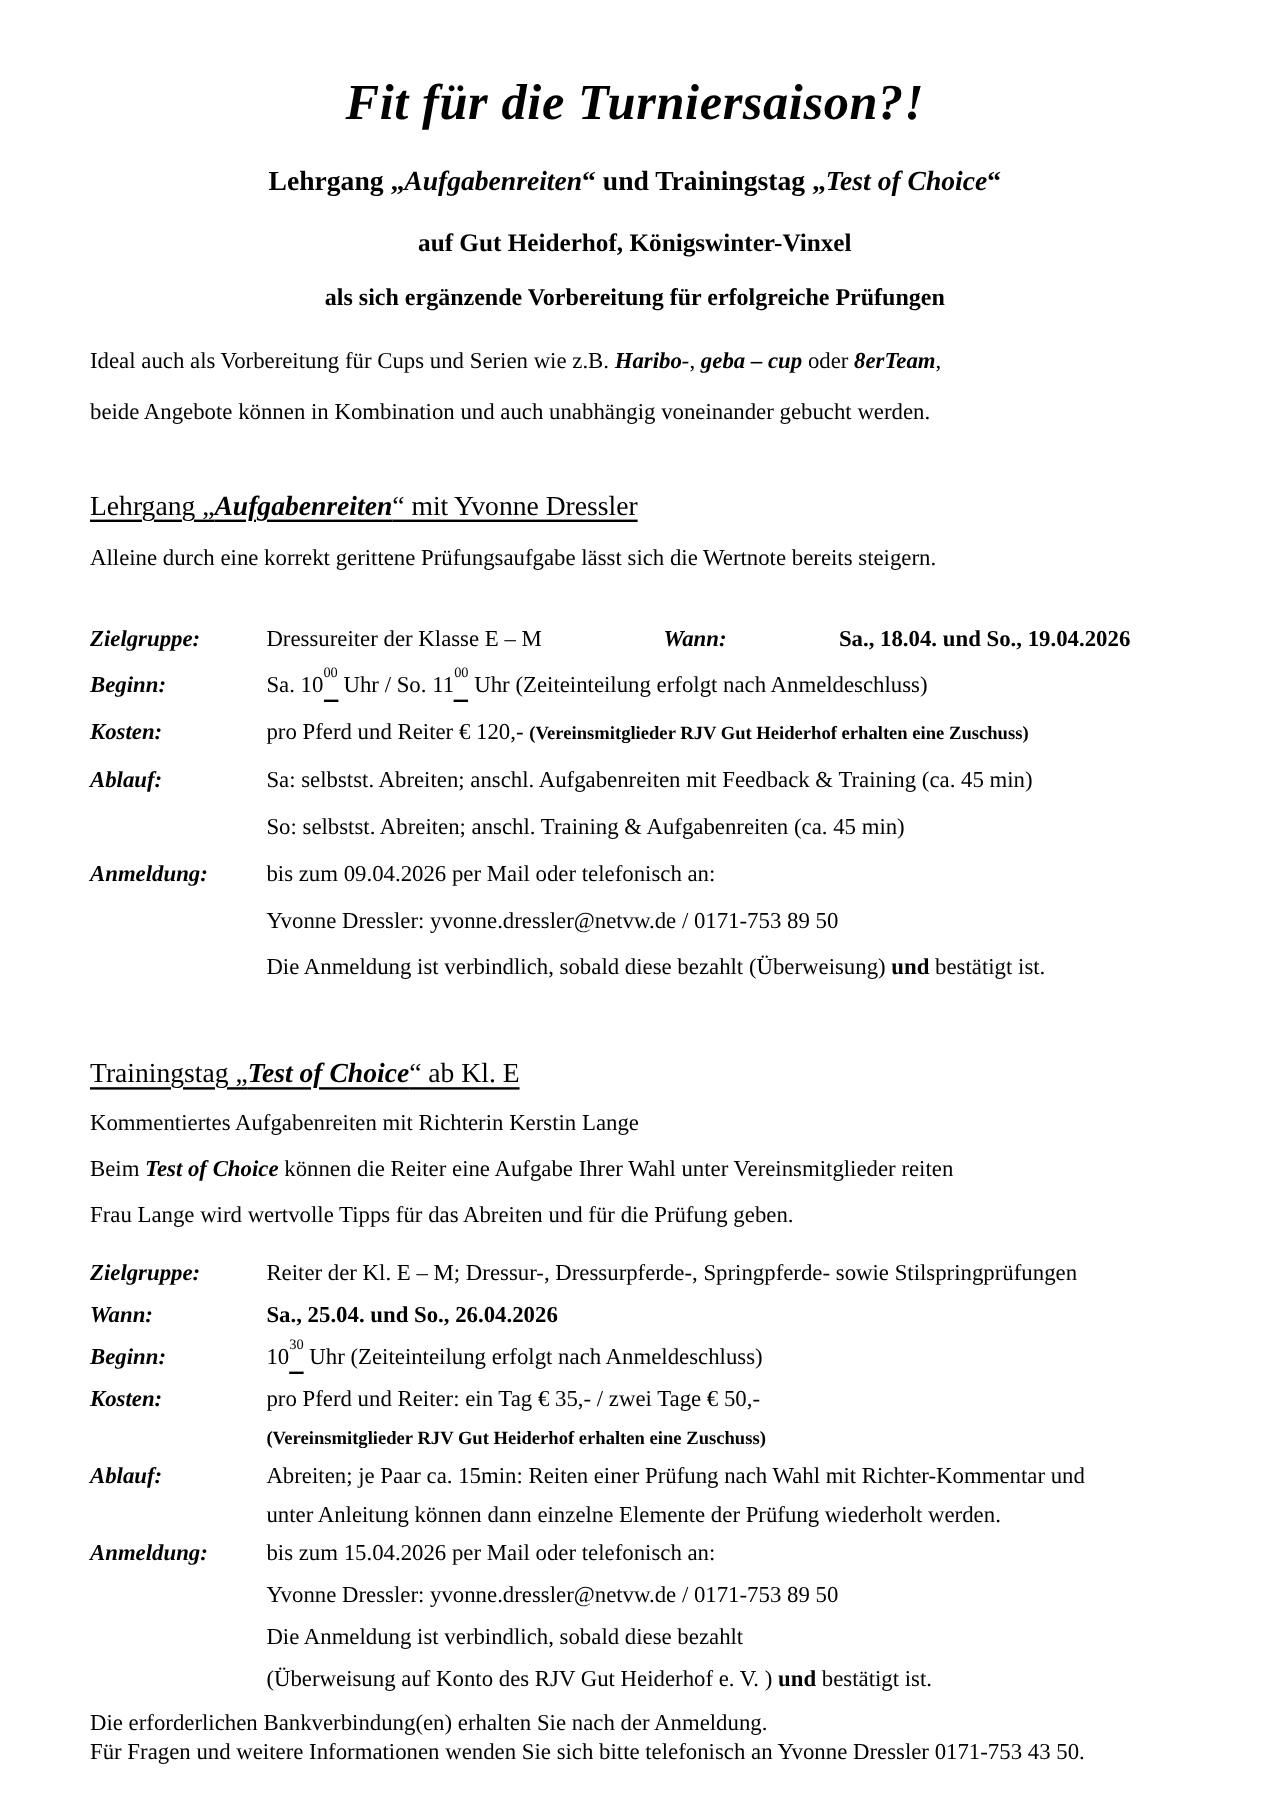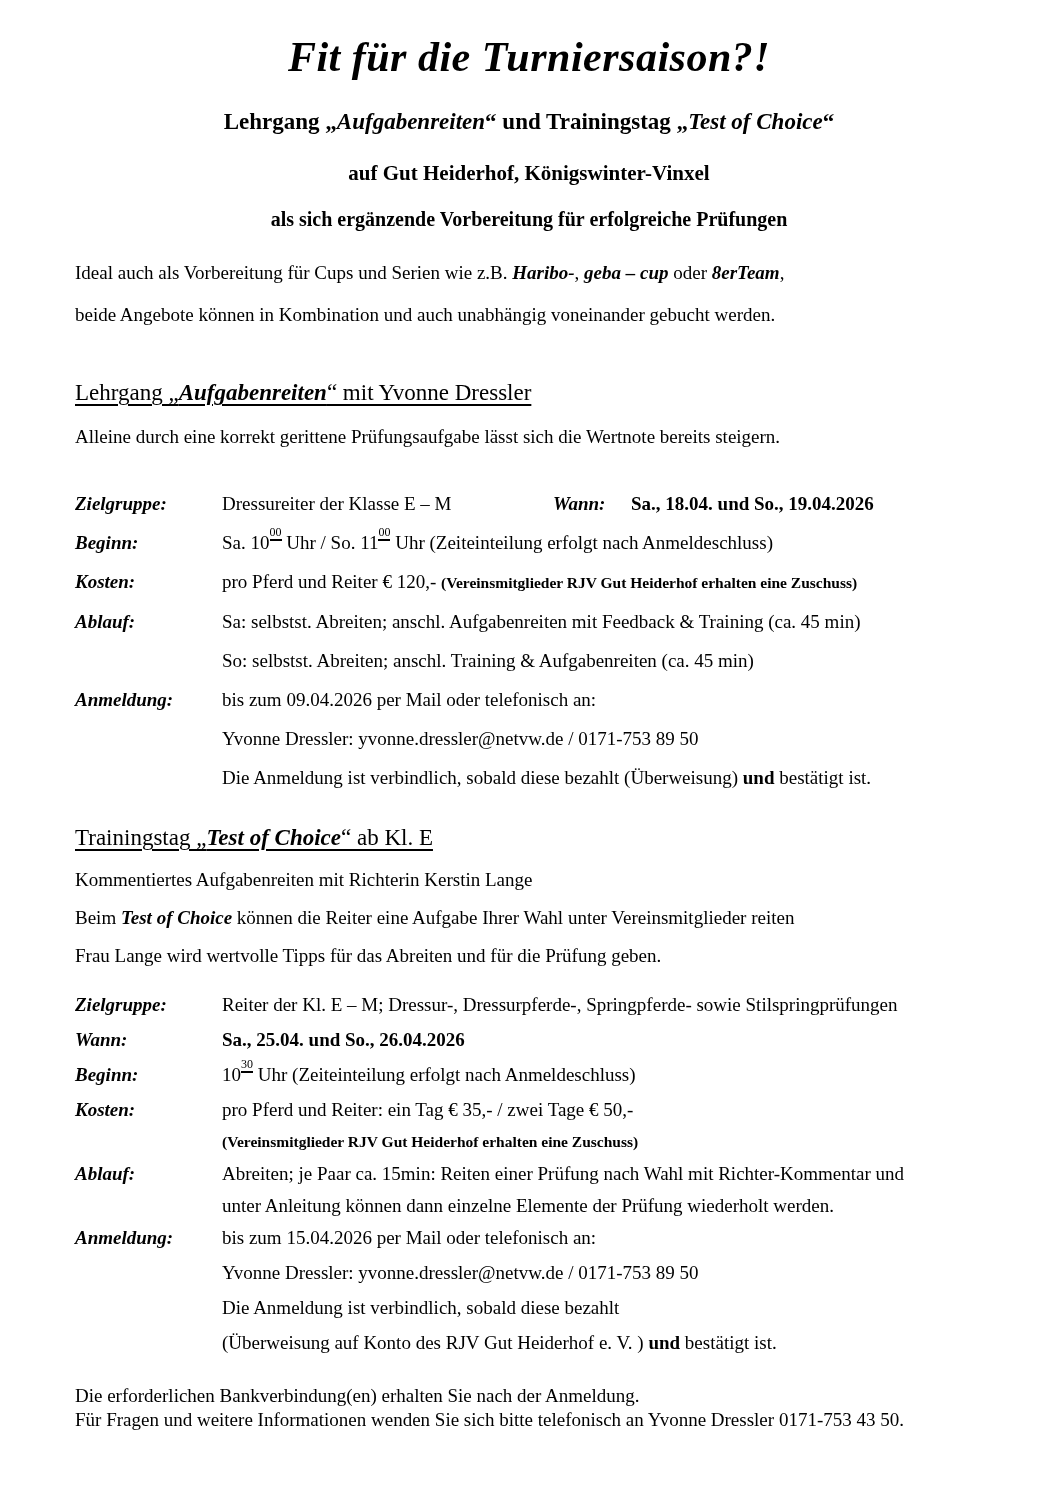--- a/index.html
+++ b/index.html
@@ -4,21 +4,21 @@
 <style>
   html,body{margin:0;padding:0;background:#fff;}
   body{
     width:1058px;height:1497px;
     color:#000;
     font-family:"Liberation Serif","DejaVu Serif",serif;
     font-size:19px;
     -webkit-font-smoothing:antialiased;
   }
   .page{width:1058px;height:1497px;overflow:hidden;background:#fff;}
-  .header{text-align:center;padding-top:32px;}
+  .header{text-align:center;padding-top:32px;margin-top:29px;}
   .title{
     font-size:42px;font-weight:bold;font-style:italic;
     line-height:1.2;letter-spacing:0.5px;
   }
   .subtitle{font-size:23px;font-weight:bold;margin-top:26px;line-height:1.2;}
   .subtitle .bi{font-style:italic;}
   .location{font-size:21px;font-weight:bold;margin-top:25px;}
   .tagline{font-size:20px;font-weight:bold;margin-top:22px;}
   .content{margin:0 48px 0 75px;}
   .intro{margin-top:21px;line-height:42px;}
@@ -31,31 +31,31 @@
   .sec-heading .bi{font-weight:bold;font-style:italic;}
   .desc{margin-top:12px;line-height:38px;}
   .rows1{margin-top:28px;}
   .rows1 .line{display:flex;line-height:39px;}
   .rows2 .line{display:flex;line-height:35px;}
   .line .lbl{width:147px;flex:none;font-weight:bold;font-style:italic;}
   .line .spacer{width:147px;flex:none;}
   .line .val{flex:1;}
   .line .val1{width:331px;flex:none;}
   .line .lbl2{width:78px;flex:none;font-weight:bold;font-style:italic;}
-  .line .val2{flex:1;}
+  .line .val2{flex:1;text-align:center;}
   .tight{line-height:29px !important;}
   .note{font-size:15.5px;font-weight:bold;}
   sup.u{
     font-size:12px;line-height:0;position:relative;top:-0.45em;
-    border-bottom:2px solid #000;padding-bottom:0px;
+    border-bottom:2px solid #000;padding-bottom:16px;
   }
   .heading2-wrap{margin-top:20px;}
   .intro2{margin-top:10px;line-height:38px;}
   .rows2{margin-top:12px;}
-  .footer{margin-top:24px;line-height:24px;font-size:19px;}
+  .footer{margin-top:8px;line-height:24px;font-size:19px;}
 </style>
 </head>
 <body>
 
 <div class="page">
 
   <div class="header">
     <div class="title">Fit für die Turniersaison?!</div>
     <div class="subtitle"><span>Lehrgang „</span><span class="bi">Aufgabenreiten</span><span>“ und Trainingstag „</span><span class="bi">Test of Choice</span><span>“</span></div>
     <div class="location">auf Gut Heiderhof, Königswinter-Vinxel</div>
@@ -107,21 +107,21 @@
           <span class="val">Yvonne Dressler: yvonne.dressler@netvw.de / 0171-753 89 50</span>
         </div>
         <div class="line">
           <span class="spacer"></span>
           <span class="val"><span>Die Anmeldung ist verbindlich, sobald diese bezahlt (Überweisung) </span><span class="b">und</span><span> bestätigt ist.</span></span>
         </div>
       </div>
     </div>
 
     <div class="heading2-wrap">
-      <div class="sec-heading" style="margin-top:8px;"><span>Trainingstag „</span><span class="bi">Test of Choice</span><span>“ ab Kl. E</span></div>
+      <div class="sec-heading" style="margin-top:36px;"><span>Trainingstag „</span><span class="bi">Test of Choice</span><span>“ ab Kl. E</span></div>
       <div class="intro2">
         <div>Kommentiertes Aufgabenreiten mit Richterin Kerstin Lange</div>
         <div><span>Beim </span><span class="bi">Test of Choice</span><span> können die Reiter eine Aufgabe Ihrer Wahl unter Vereinsmitglieder reiten</span></div>
         <div>Frau Lange wird wertvolle Tipps für das Abreiten und für die Prüfung geben.</div>
       </div>
 
       <div class="rows2">
         <div class="line">
           <span class="lbl">Zielgruppe:</span>
           <span class="val">Reiter der Kl. E – M; Dressur-, Dressurpferde-, Springpferde- sowie Stilspringprüfungen</span>

